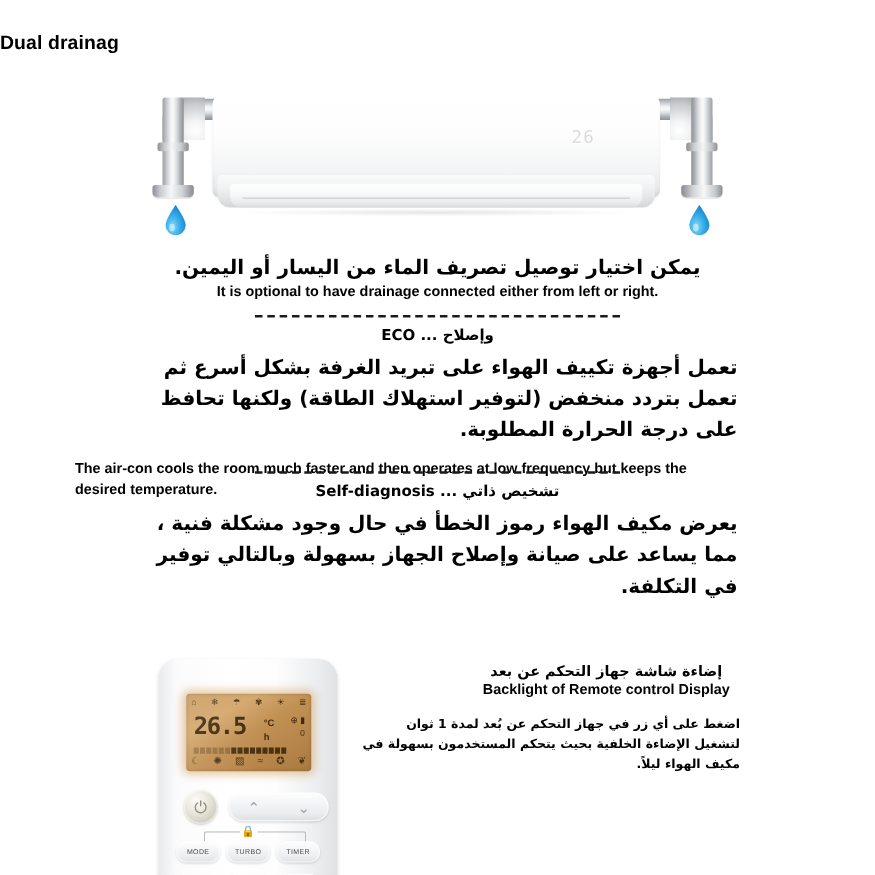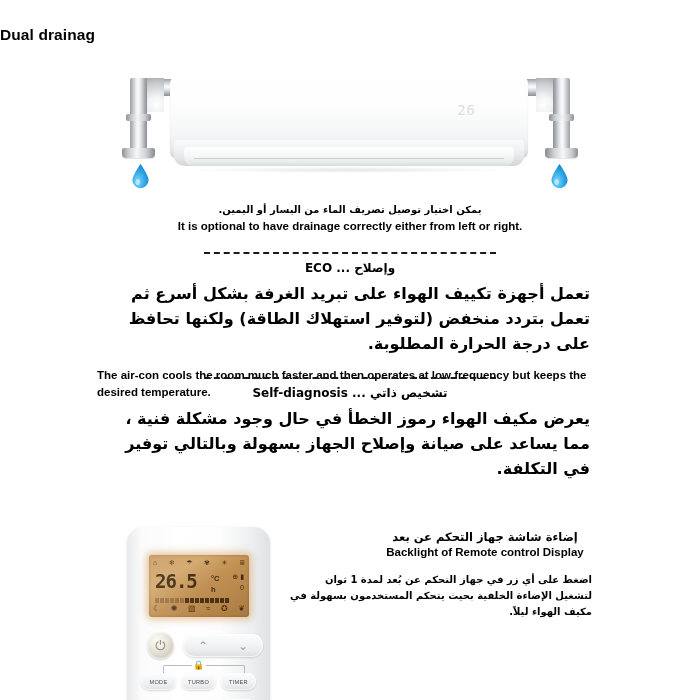--- a/index.html
+++ b/index.html
@@ -187,21 +187,21 @@
     width: 5px; height: 5px;
     border-radius: 50%;
     background: #c3c6c9;
   }
 
   
   .block { position: absolute; left: 0; width: 700px; }
 
   .caption-ar {
     text-align: center;
-    font-size: 10px;
+    font-size: 16px;
     font-weight: bold;
     direction: rtl;
     font-family: "DejaVu Sans", sans-serif;
   }
   .caption-en {
     text-align: center;
     font-size: 11.5px;
     font-weight: bold;
   }
 
@@ -228,21 +228,21 @@
     direction: rtl;
     text-align: right;
     font-family: "DejaVu Sans", sans-serif;
     padding: 0 110px 0 112px;
     line-height: 1.55;
     margin-top: 7px;
   }
   .body-en {
     font-size: 11.5px;
     font-weight: bold;
-    padding-left: 97px;
+    padding-left: 60px;
     padding-right: 108px;
     line-height: 1.45;
   }
 
   
   .remote-wrap {
     position: absolute;
     left: 127px;
     top: 527px;
     width: 143px;
@@ -485,21 +485,21 @@
       <span>TRUST</span>
     </div>
     <div class="ac-lip"></div>
     <div class="ac-vent"></div>
     <div class="ac-shadow"></div>
   </div>
 </div>
 
 <div class="block" style="top:204px;">
   <div class="caption-ar">يمكن اختيار توصيل تصريف الماء من اليسار أو اليمين.</div>
-  <div class="caption-en" style="margin-top:5px;">It is optional to have drainage correctly either from left or right.</div>
+  <div class="caption-en" style="margin-top:5px;">It is optional to have drainage connected either from left or right.</div>
 </div>
 
 <div class="block" style="top:252px;">
   <hr class="divider">
   <div class="section-head">وإصلاح ... ECO</div>
   <div class="body-ar">تعمل أجهزة تكييف الهواء على تبريد الغرفة بشكل أسرع ثم تعمل بتردد منخفض (لتوفير استهلاك الطاقة) ولكنها تحافظ على درجة الحرارة المطلوبة.</div>
   <div class="body-en" style="margin-top:11px;">The air-con cools the room much faster and then operates at low frequency but keeps the desired temperature.</div>
 </div>
 
 <div class="block" style="top:377px;">

